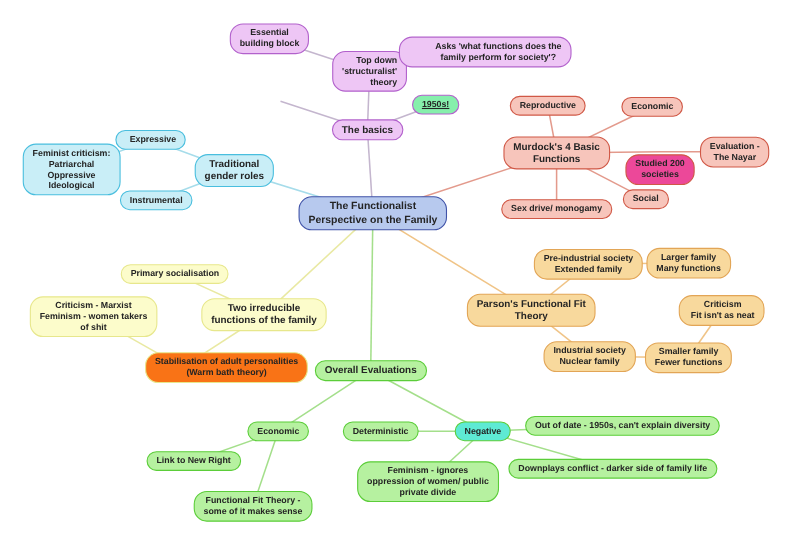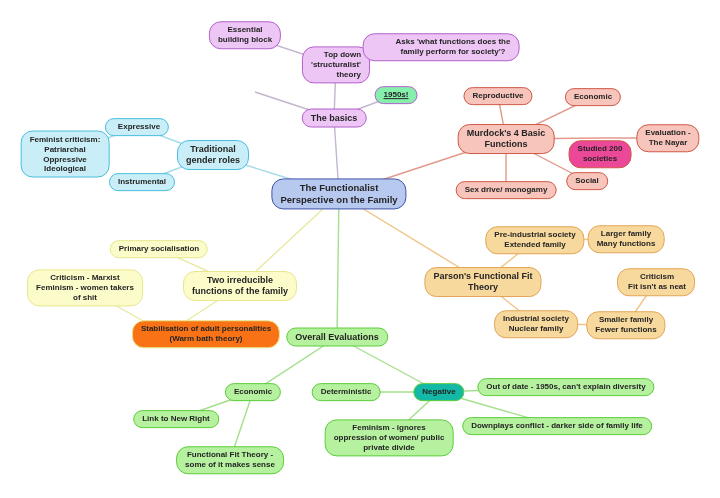--- a/index.html
+++ b/index.html
@@ -123,19 +123,19 @@
     <div class="node" style="left: 536px; top: 324px; background: rgb(248, 217, 157); border-color: rgb(226, 165, 86); font-size: 8px;">Industrial society
 Nuclear family</div>
     <div class="node" style="left: 626px; top: 325px; background: rgb(248, 217, 157); border-color: rgb(226, 165, 86); font-size: 8px;">Smaller family
 Fewer functions</div>
     <div class="node" style="left: 337px; top: 337px; background: rgb(182, 241, 160); border-color: rgb(91, 205, 57); font-size: 9px;">Overall Evaluations</div>
     <div class="node" style="left: 253px; top: 392px; background: rgb(182, 241, 160); border-color: rgb(91, 205, 57); font-size: 8px;">Economic</div>
     <div class="node" style="left: 176px; top: 419px; background: rgb(182, 241, 160); border-color: rgb(91, 205, 57); font-size: 8px;">Link to New Right</div>
     <div class="node" style="left: 230px; top: 460px; background: rgb(182, 241, 160); border-color: rgb(91, 205, 57); font-size: 8px;">Functional Fit Theory -
 some of it makes sense</div>
     <div class="node" style="left: 346px; top: 392px; background: rgb(182, 241, 160); border-color: rgb(91, 205, 57); font-size: 8px;">Deterministic</div>
-    <div class="node" style="left: 439px; top: 392px; background: #14b8a6; border-color: rgb(91, 205, 57); font-size: 8px;">Negative</div>
+    <div class="node" style="left: 439px; top: 392px; background: #5eead4; border-color: rgb(91, 205, 57); font-size: 8px;">Negative</div>
     <div class="node" style="left: 566px; top: 387px; background: rgb(182, 241, 160); border-color: rgb(91, 205, 57); font-size: 8px;">Out of date - 1950s, can't explain diversity</div>
     <div class="node" style="left: 389px; top: 438px; background: rgb(182, 241, 160); border-color: rgb(91, 205, 57); font-size: 8px;">Feminism - ignores
 oppression of women/ public
 private divide</div>
     <div class="node" style="left: 557px; top: 426px; background: rgb(182, 241, 160); border-color: rgb(91, 205, 57); font-size: 8px;">Downplays conflict - darker side of family life</div>
   </div>
 
 </body></html>

